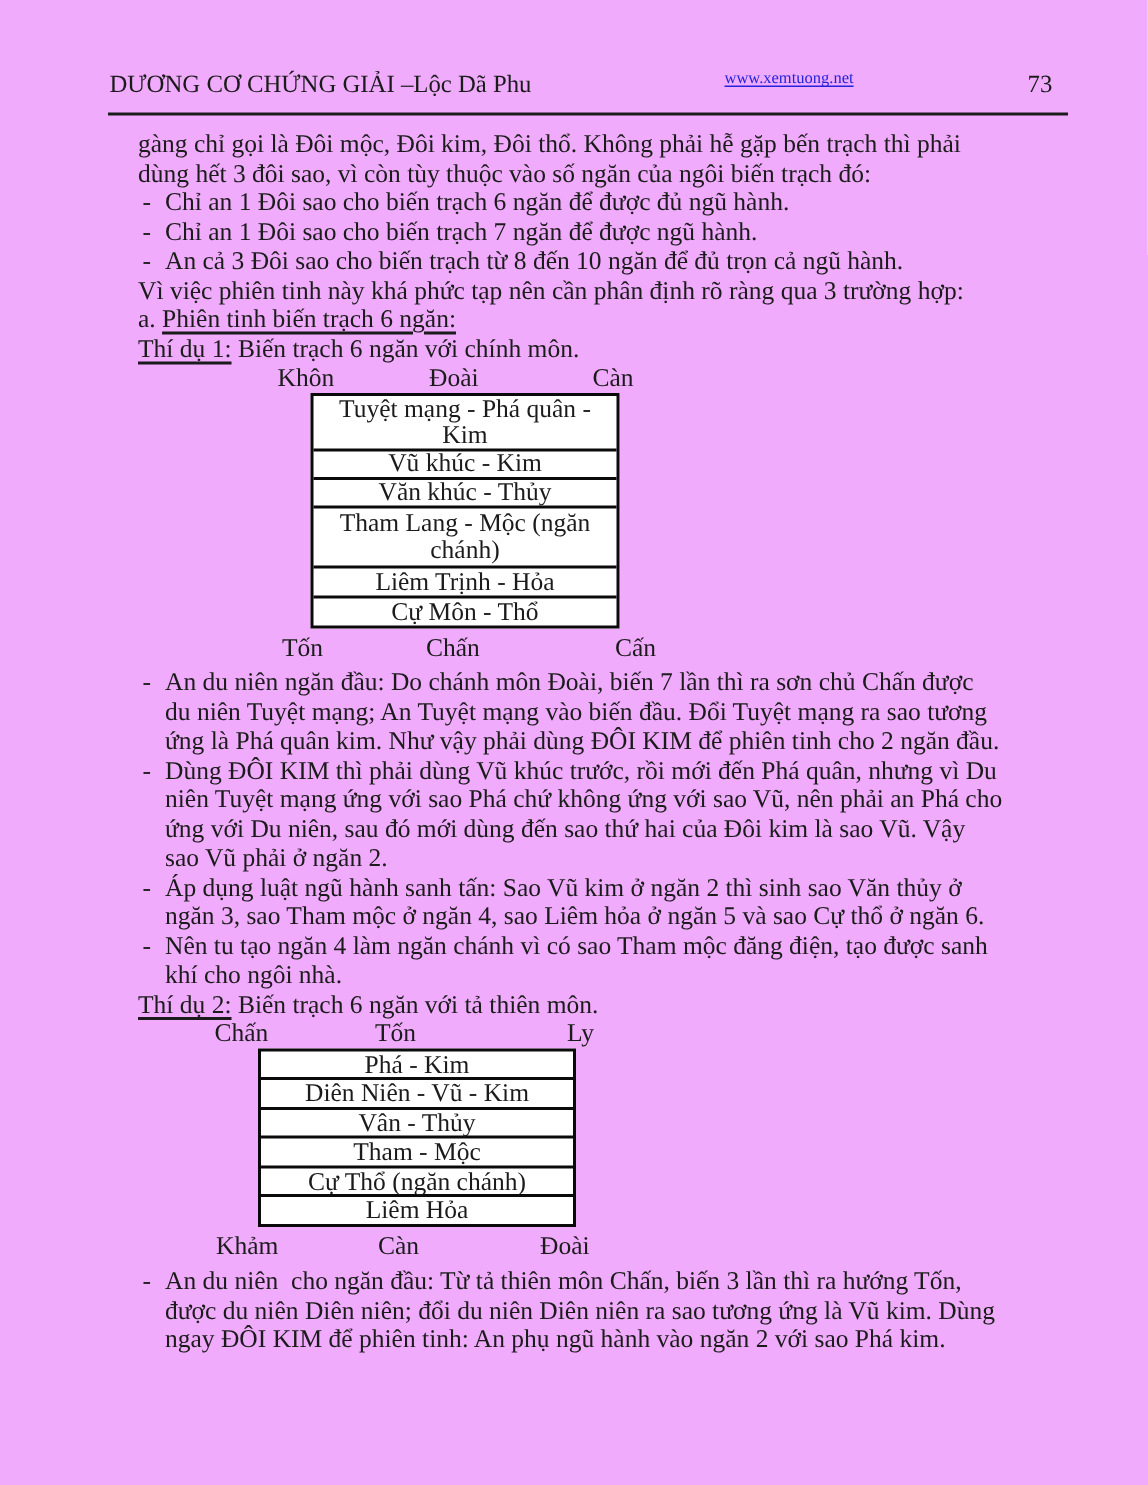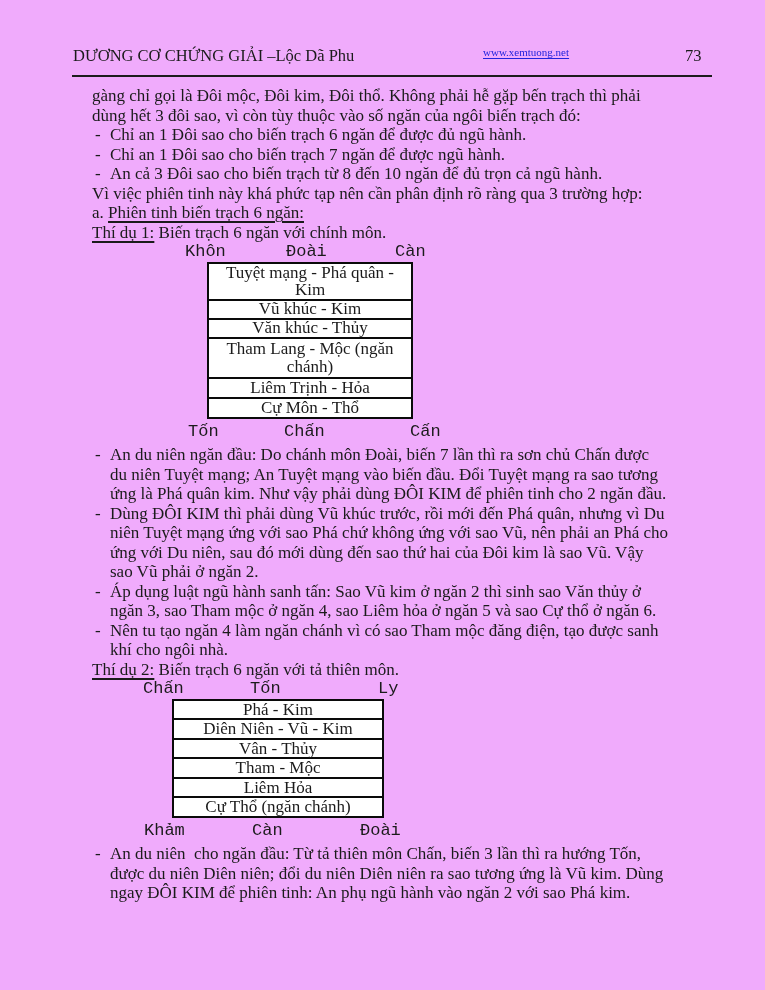--- a/index.html
+++ b/index.html
@@ -15,21 +15,21 @@
   .hdr-rule{position:absolute;left:72px;top:75px;width:640px;height:2px;background:#1c1c1c;}
   
   .flow{position:absolute;left:0;top:86px;right:0;font-size:17px;line-height:19.5px;}
   .ln{height:19.5px;position:relative;white-space:pre;}
   .ln .txt{white-space:pre;}
   .ind-p{padding-left:92px;}
   .ind-c{padding-left:110px;}
   .ln .dash{position:absolute;left:95px;top:0;}
   .u{text-decoration:underline;text-decoration-thickness:1.6px;text-underline-offset:3px;}
   
-  .compass{position:relative;height:19.5px;font-family:Liberation Mono, monospace;}
+  .compass{position:relative;height:19.5px;}
   .compass.cb{height:23px;padding-top:3.5px;box-sizing:content-box;}
   .compass span{position:absolute;white-space:pre;}
   .compass.cb span{position:absolute;top:3.5px;}
   
   .tbl{box-sizing:border-box;border:2px solid #0a0a0a;background:#fff;}
   .tbl .trow{
     box-sizing:content-box;border-top:2px solid #0a0a0a;
     display:flex;align-items:center;justify-content:center;
     text-align:center;white-space:pre-line;line-height:17.5px;
   }
@@ -88,22 +88,22 @@
       <div class="compass">
         <span style="left: 143px;">Chấn</span>
         <span style="left: 250px;">Tốn</span>
         <span style="left: 378px;">Ly</span>
       </div>
       <div class="tbl" style="margin-left: 172px; width: 212px;">
         <div class="trow thick" style="height: 17.5px;"><span>Phá - Kim</span></div>
         <div class="trow" style="height: 17.5px;"><span>Diên Niên - Vũ - Kim</span></div>
         <div class="trow" style="height: 17.5px;"><span>Vân - Thủy</span></div>
         <div class="trow" style="height: 17.5px;"><span>Tham - Mộc</span></div>
+        <div class="trow" style="height: 17.5px;"><span>Cự Thổ (ngăn chánh)</span></div>
         <div class="trow" style="height: 17.5px;"><span>Liêm Hỏa</span></div>
-        <div class="trow" style="height: 17.5px;"><span>Cự Thổ (ngăn chánh)</span></div>
       </div>
       <div class="compass cb">
         <span style="left: 144px;">Khảm</span>
         <span style="left: 252px;">Càn</span>
         <span style="left: 360px;">Đoài</span>
       </div>
       <div class="ln ind-c"><span class="dash">-</span><span class="txt">An du niên  cho ngăn đầu: Từ tả thiên môn Chấn, biến 3 lần thì ra hướng Tốn,</span></div>
       <div class="ln ind-c"><span class="txt">được du niên Diên niên; đổi du niên Diên niên ra sao tương ứng là Vũ kim. Dùng</span></div>
       <div class="ln ind-c"><span class="txt">ngay ĐÔI KIM để phiên tinh: An phụ ngũ hành vào ngăn 2 với sao Phá kim.</span></div>
     </div>

